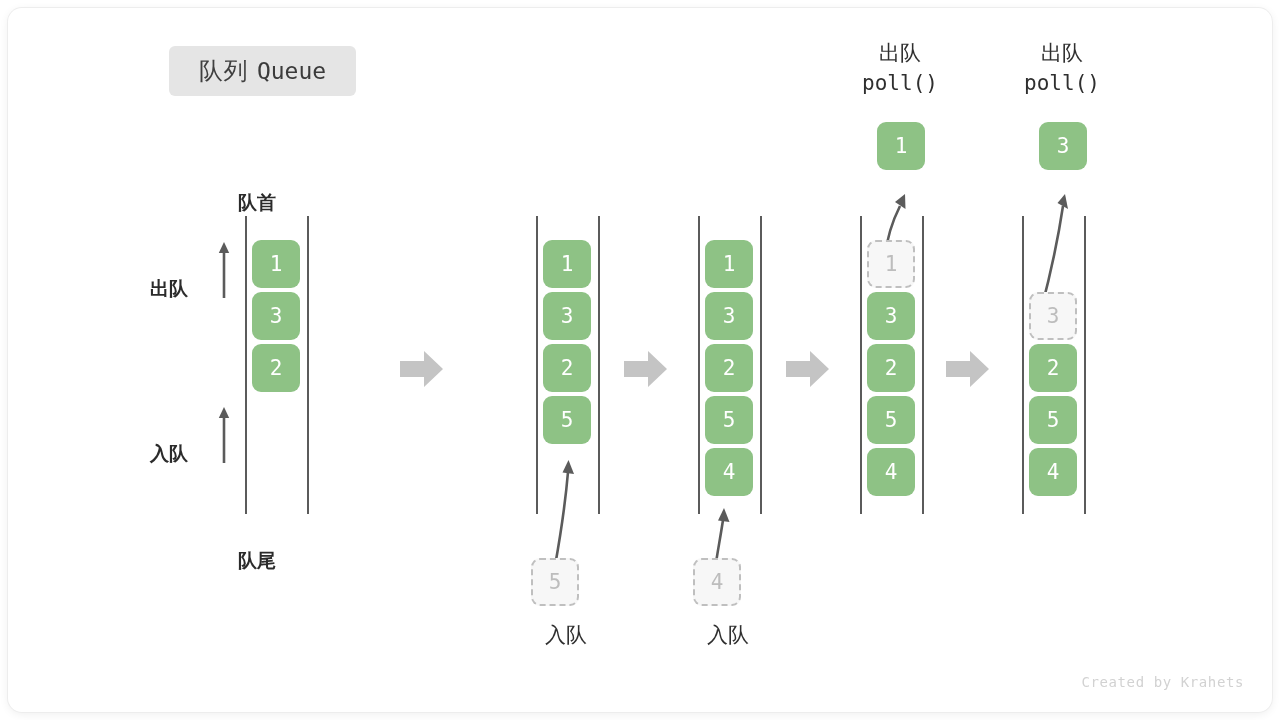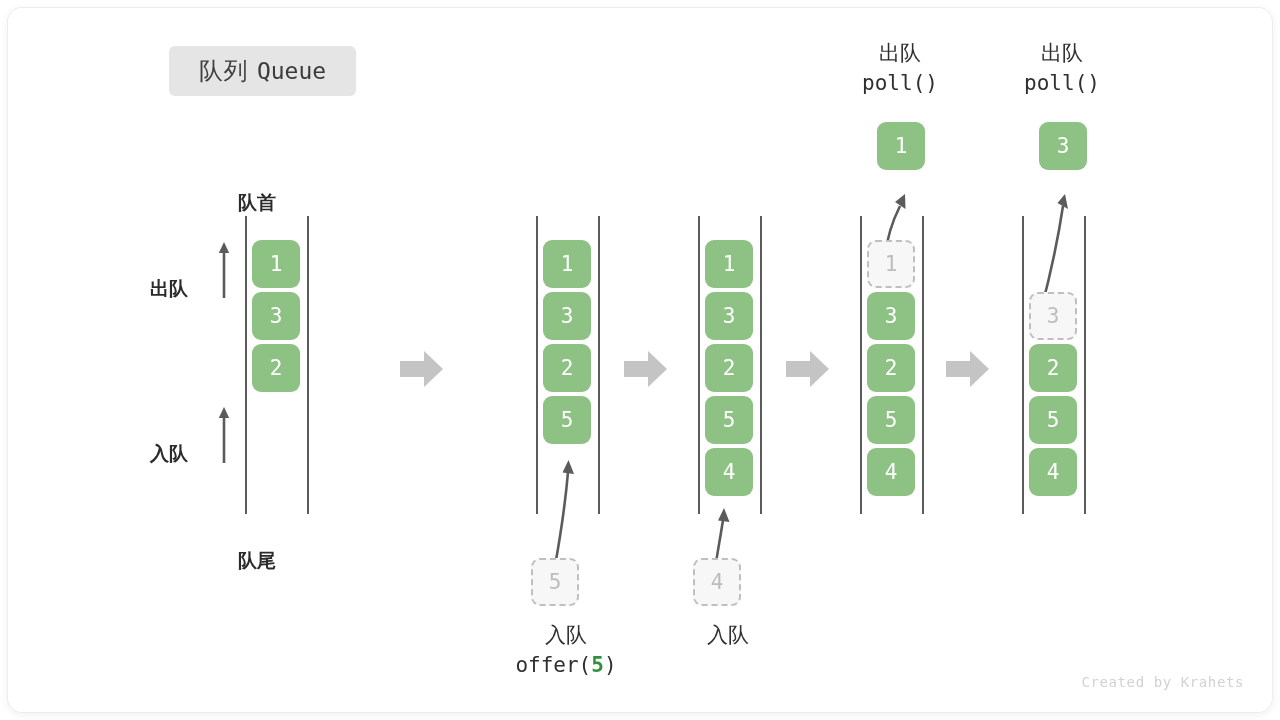--- a/index.html
+++ b/index.html
@@ -187,21 +187,20 @@
       <svg width="80" height="130" viewBox="0 0 80 130">
         <path d="M31 128 C 36 100, 41 70, 44 34" stroke="#5b5b5b" stroke-width="2.6" fill="none"></path>
         <path d="M44.5 22 L50 36 L38.5 34.5 Z" fill="#5b5b5b"></path>
       </svg>
     </div>
 
     <div class="abs box ghost" style="left:55px; top:400px;">5</div>
 
     <div class="abs op-label" style="left:-25px; top:462px; width:230px;">
       <span class="cn">入队</span>
-      <span class="code"><span>offer(</span><span class="arg">5</span><span>)</span></span>
     </div>
   </div>
 
   <div class="abs step-arrow" style="left:616px; top:342px;">
     <svg width="44" height="38" viewBox="0 0 44 38">
       <path d="M0 11 L24 11 L24 1 L43 19 L24 37 L24 27 L0 27 Z" fill="#c4c4c4"></path>
     </svg>
   </div>
 
   <div class="abs" style="left:630px; top:150px; width:200px; height:540px;">

